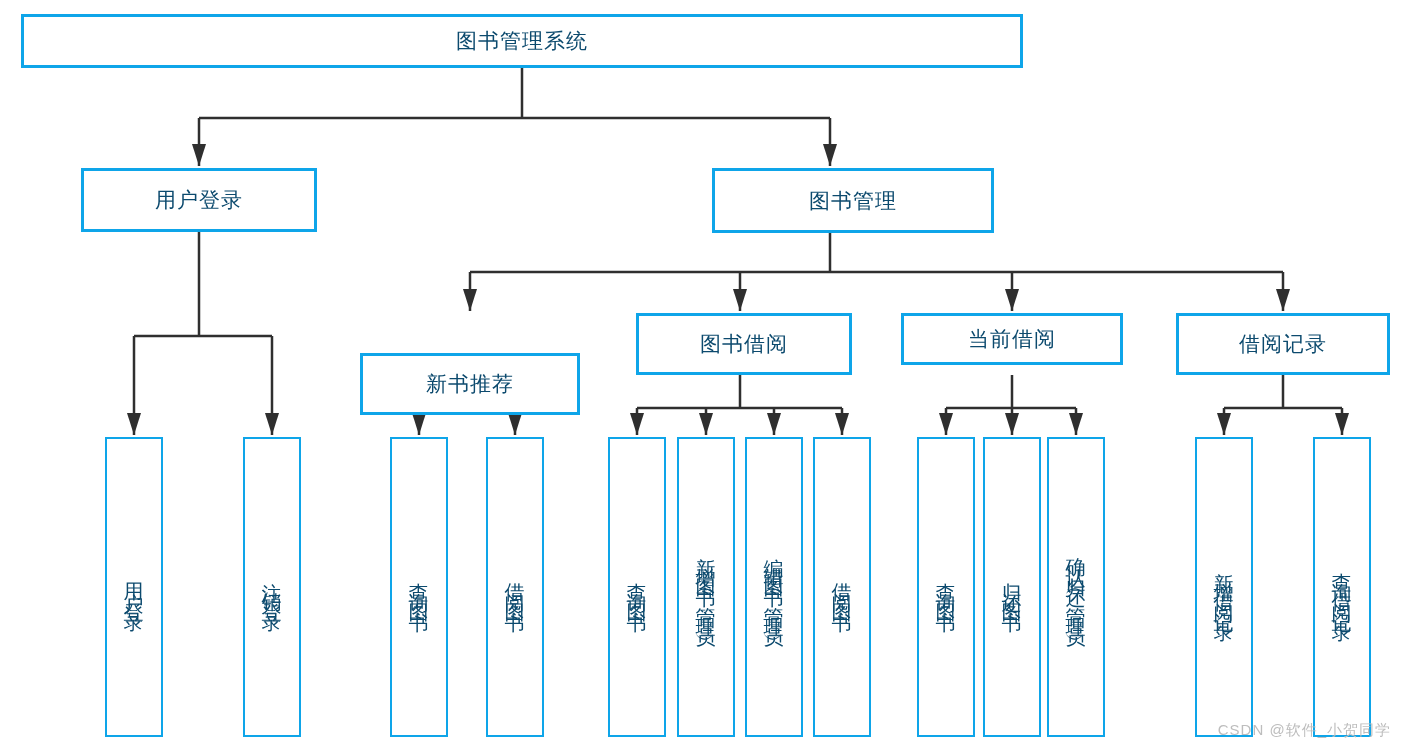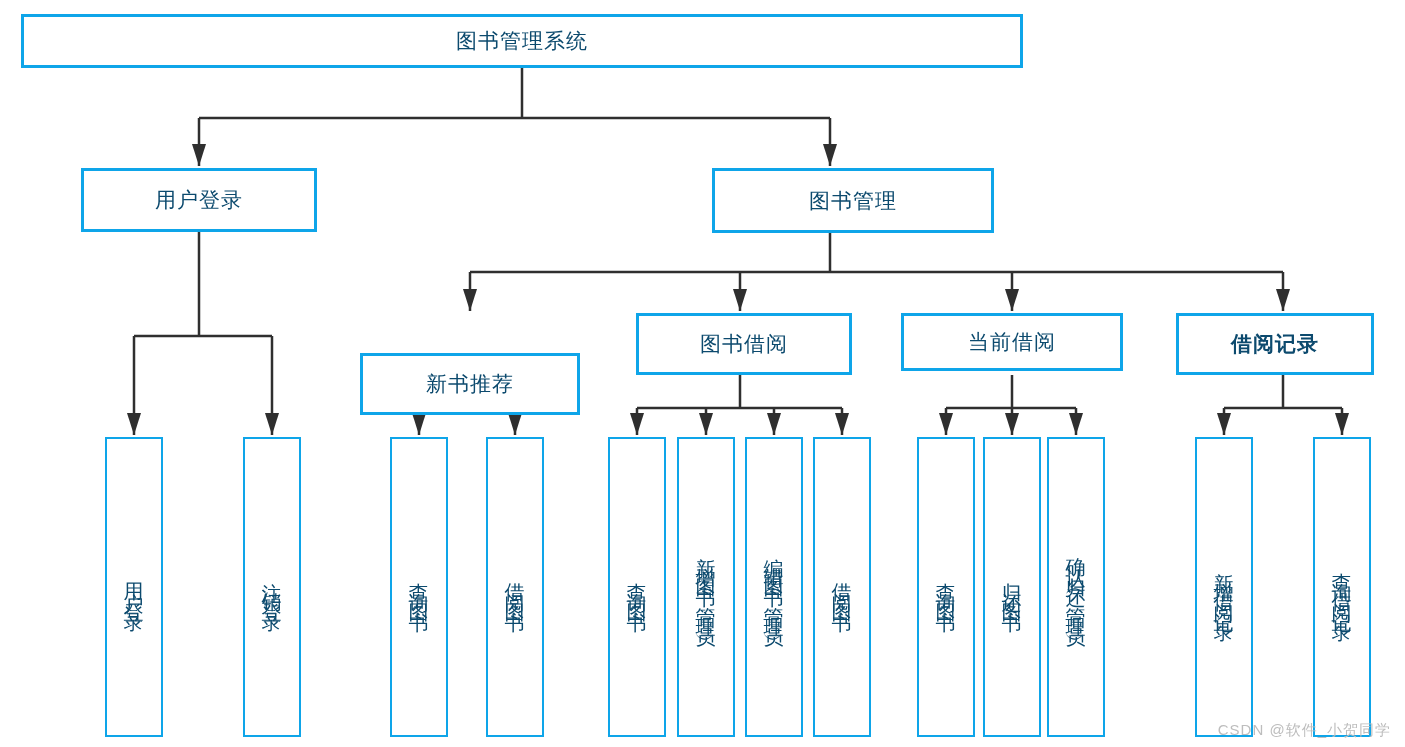--- a/index.html
+++ b/index.html
@@ -33,22 +33,22 @@
     line-height:1;
   }
   
   .n-root{left:21px;top:14px;width:1002px;height:54px;}
   
   .n-user{left:81px;top:168px;width:236px;height:64px;}
   .n-mgmt{left:712px;top:168px;width:282px;height:65px;}
   
   .n-sec0{left:360px;top:313px;width:220px;height:62px;margin-top:40px;}
   .n-sec1{left:636px;top:313px;width:216px;height:62px;}
-  .n-sec2{left:901px;top:313px;width:222px;height:58px;}
-  .n-sec3{left:1176px;top:313px;width:198px;height:62px;font-weight:bold;}
+  .n-sec2{left:901px;top:313px;width:222px;height:52px;}
+  .n-sec3{left:1176px;top:313px;width:214px;height:62px;}
   
   .leaf{top:437px;height:300px;width:58px;}
   .n-l1{left:105px;}  .n-l2{left:243px;}
   .n-l3{left:390px;}  .n-l4{left:486px;}
   .n-l5{left:608px;}  .n-l6{left:677px;}
   .n-l7{left:745px;}  .n-l8{left:813px;}
   .n-l9{left:917px;}  .n-l10{left:983px;} .n-l11{left:1047px;}
   .n-l12{left:1195px;} .n-l13{left:1313px;}
   .watermark{
     position:absolute;right:14px;bottom:7px;

